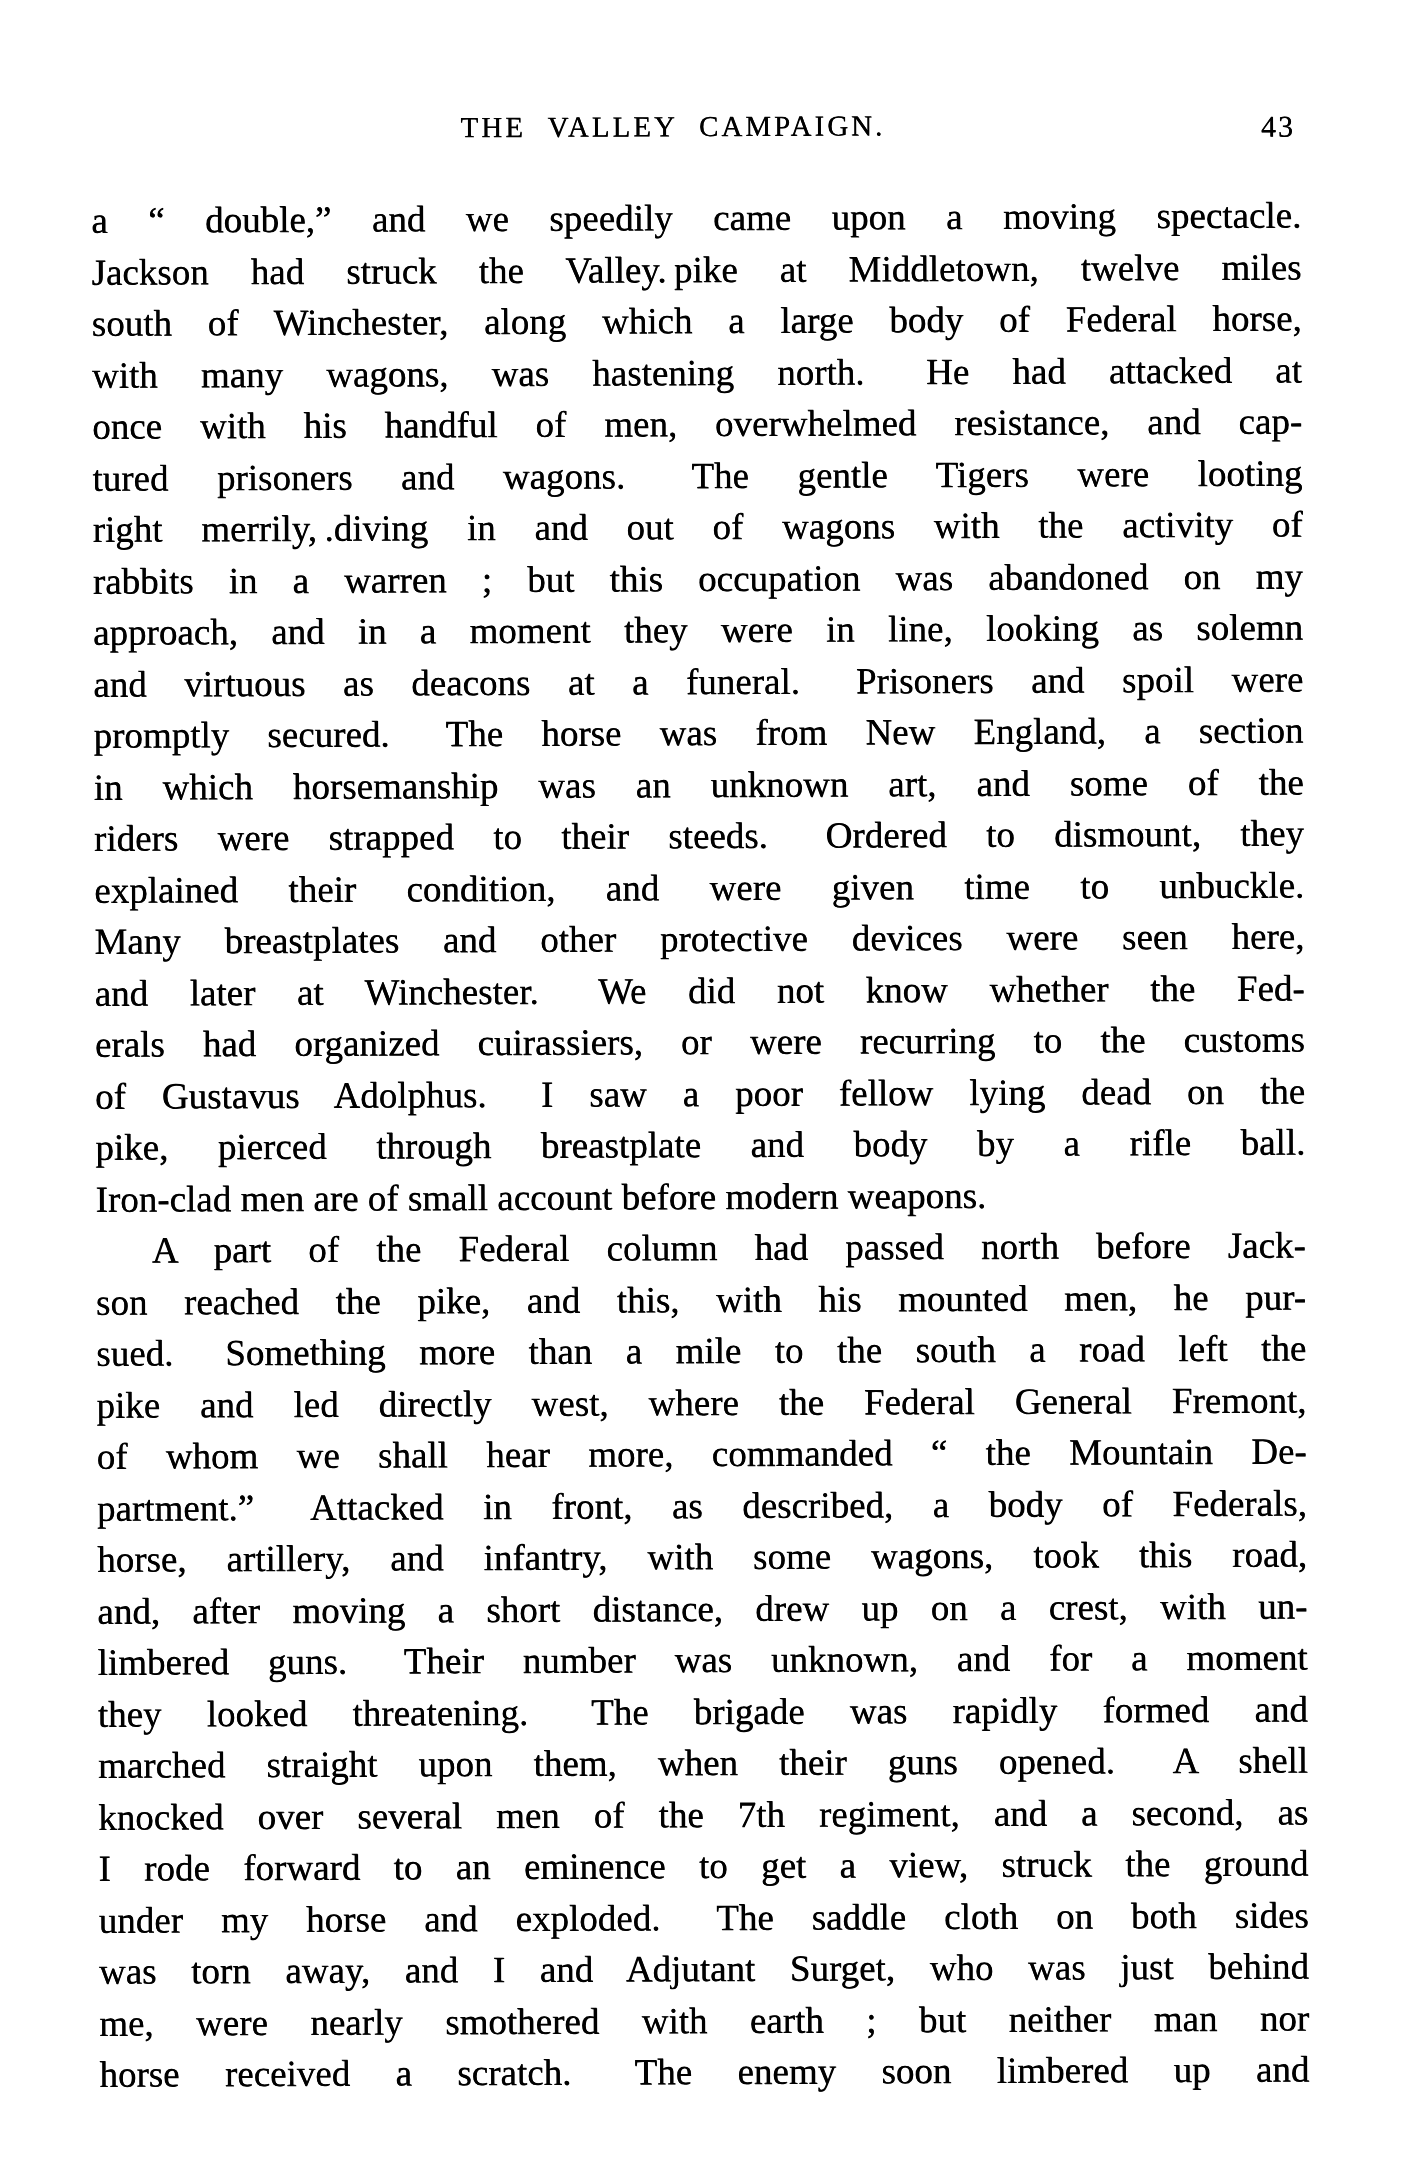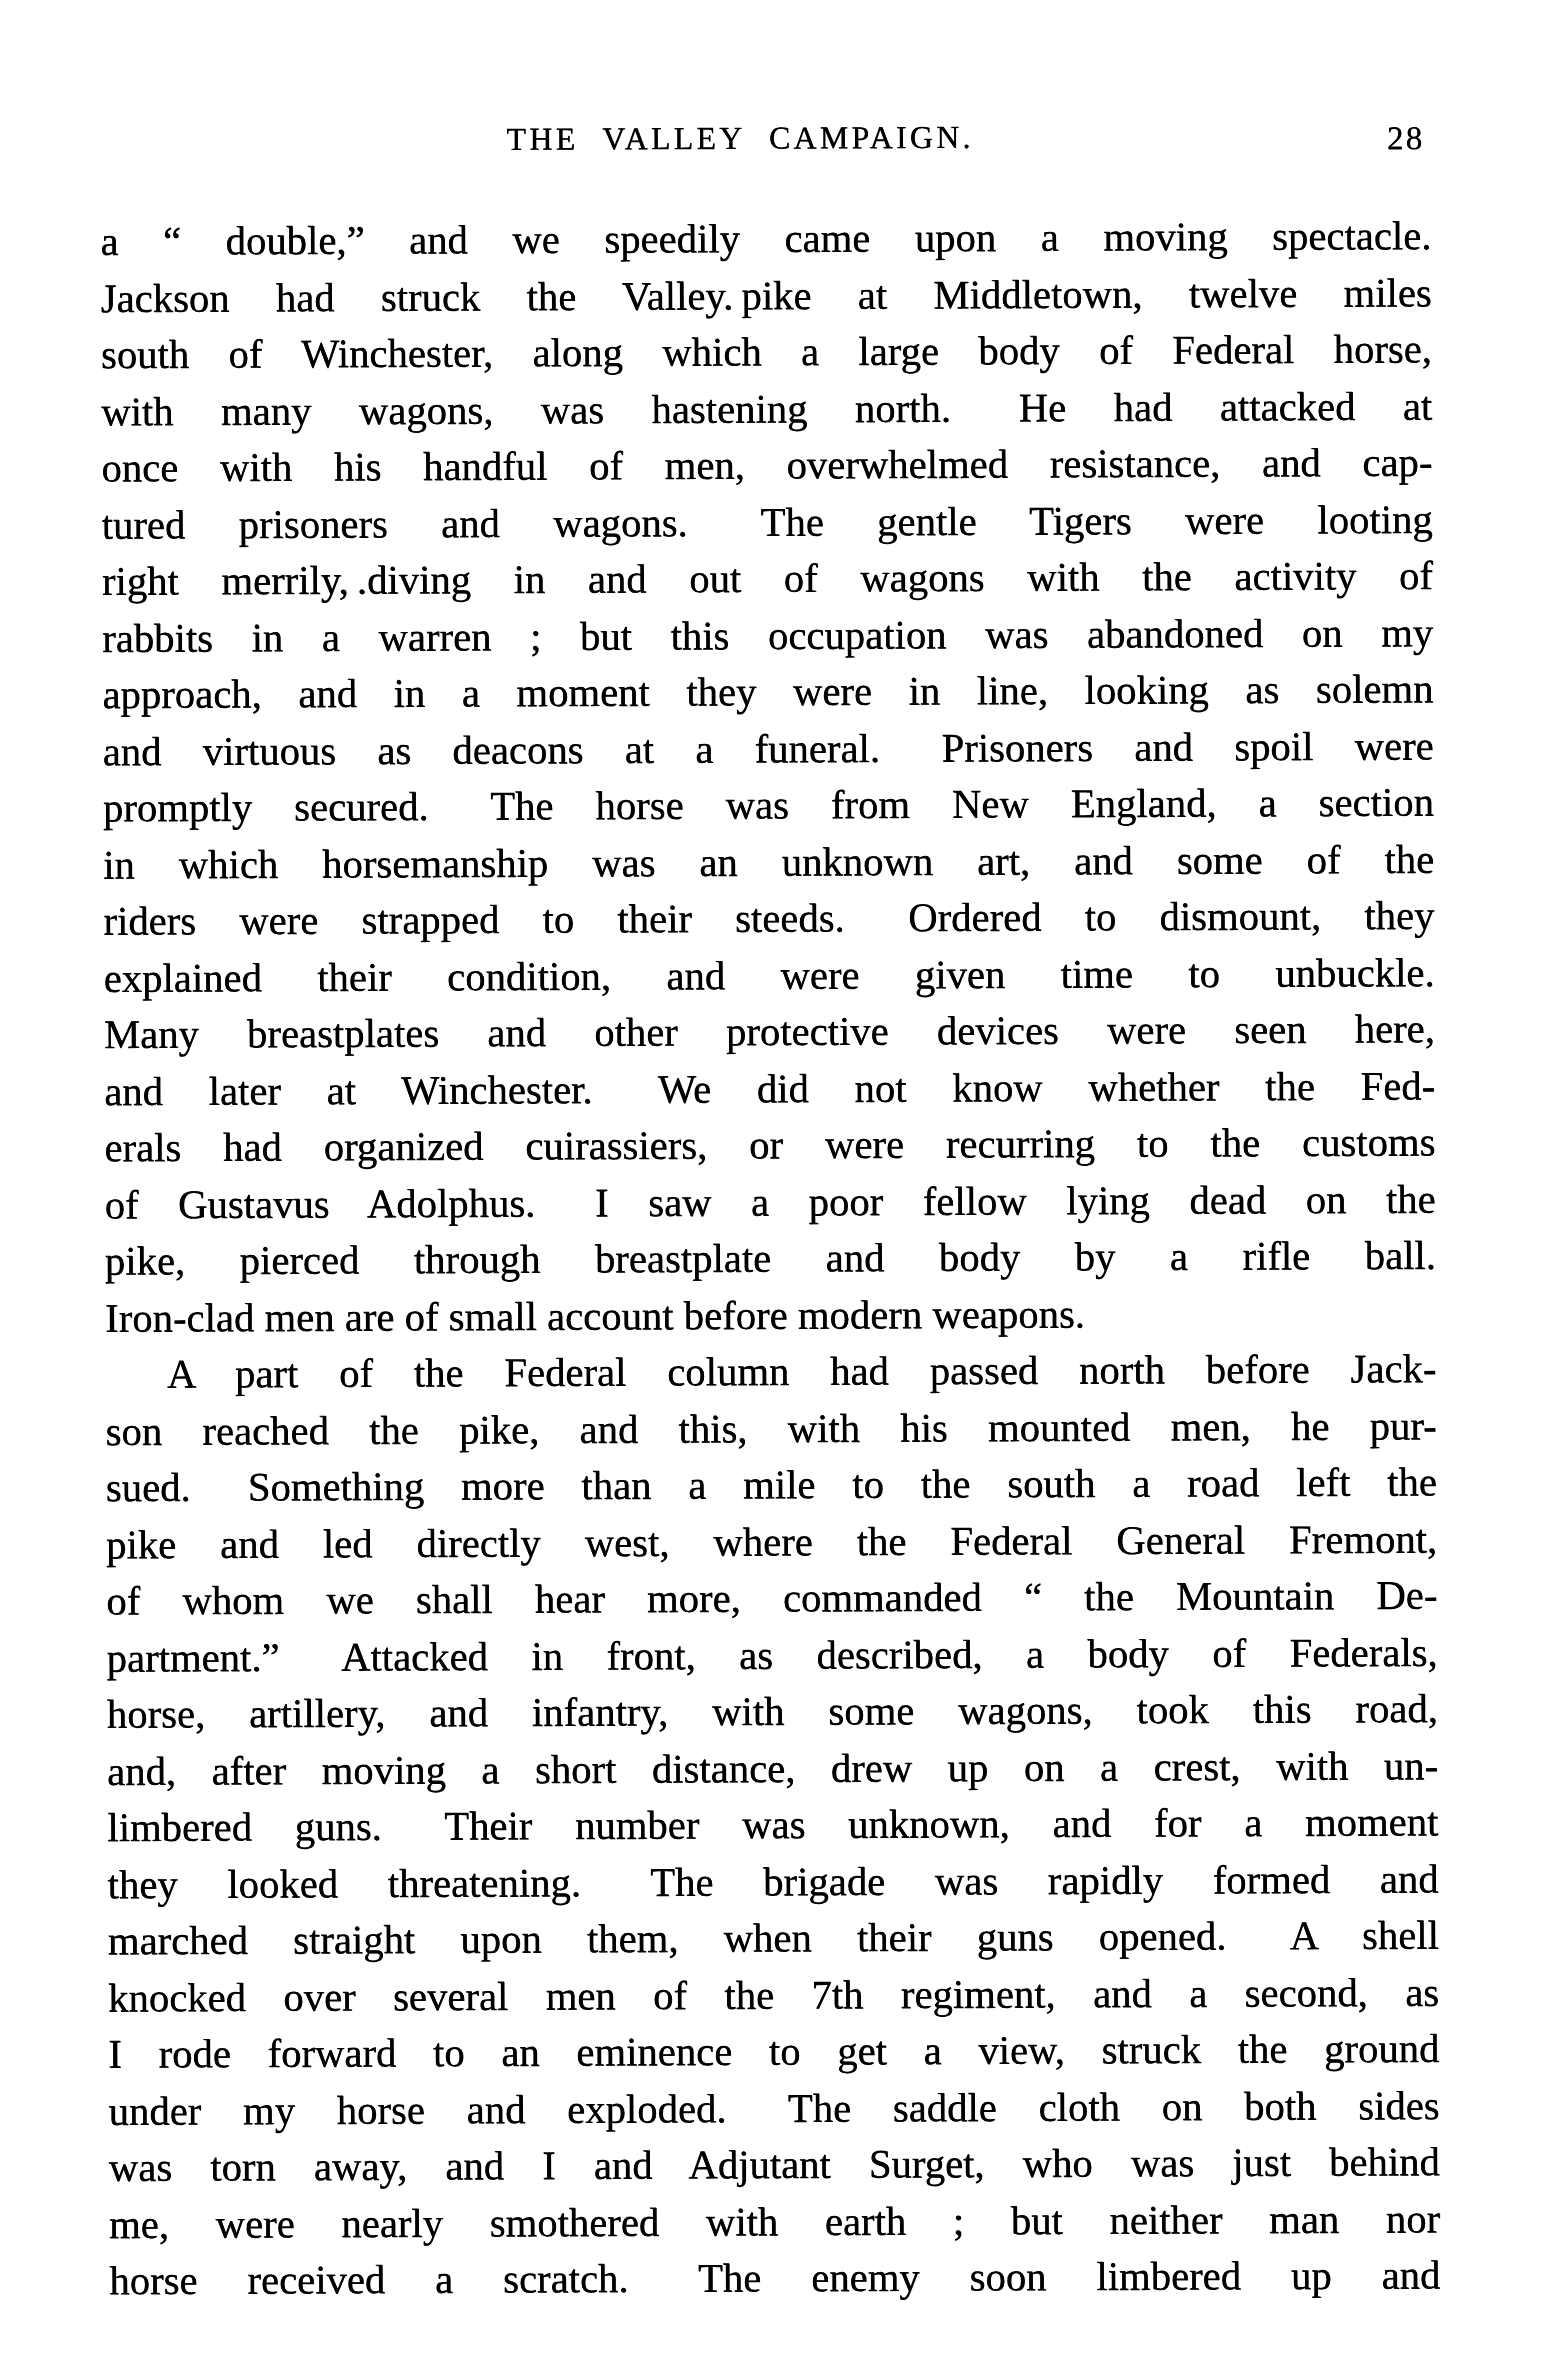--- a/index.html
+++ b/index.html
@@ -56,21 +56,21 @@
   .line.indent {
     text-indent: 56px;
   }
 </style>
 </head>
 <body>
 
 <div class="sheet">
   <div class="running-header">
     <div class="header-title">THE VALLEY CAMPAIGN.</div>
-    <div class="page-number">28</div>
+    <div class="page-number">43</div>
   </div>
   <div class="page-lines">
       <div class="line">a “ double,” and we speedily came upon a moving spectacle.</div>
       <div class="line">Jackson had struck the Valley. pike at Middletown, twelve miles</div>
       <div class="line">south of Winchester, along which a large body of Federal horse,</div>
       <div class="line">with many wagons, was hastening north.  He had attacked at</div>
       <div class="line">once with his handful of men, overwhelmed resistance, and cap-</div>
       <div class="line">tured prisoners and wagons.  The gentle Tigers were looting</div>
       <div class="line">right merrily, .diving in and out of wagons with the activity of</div>
       <div class="line">rabbits in a warren ; but this occupation was abandoned on my</div>

